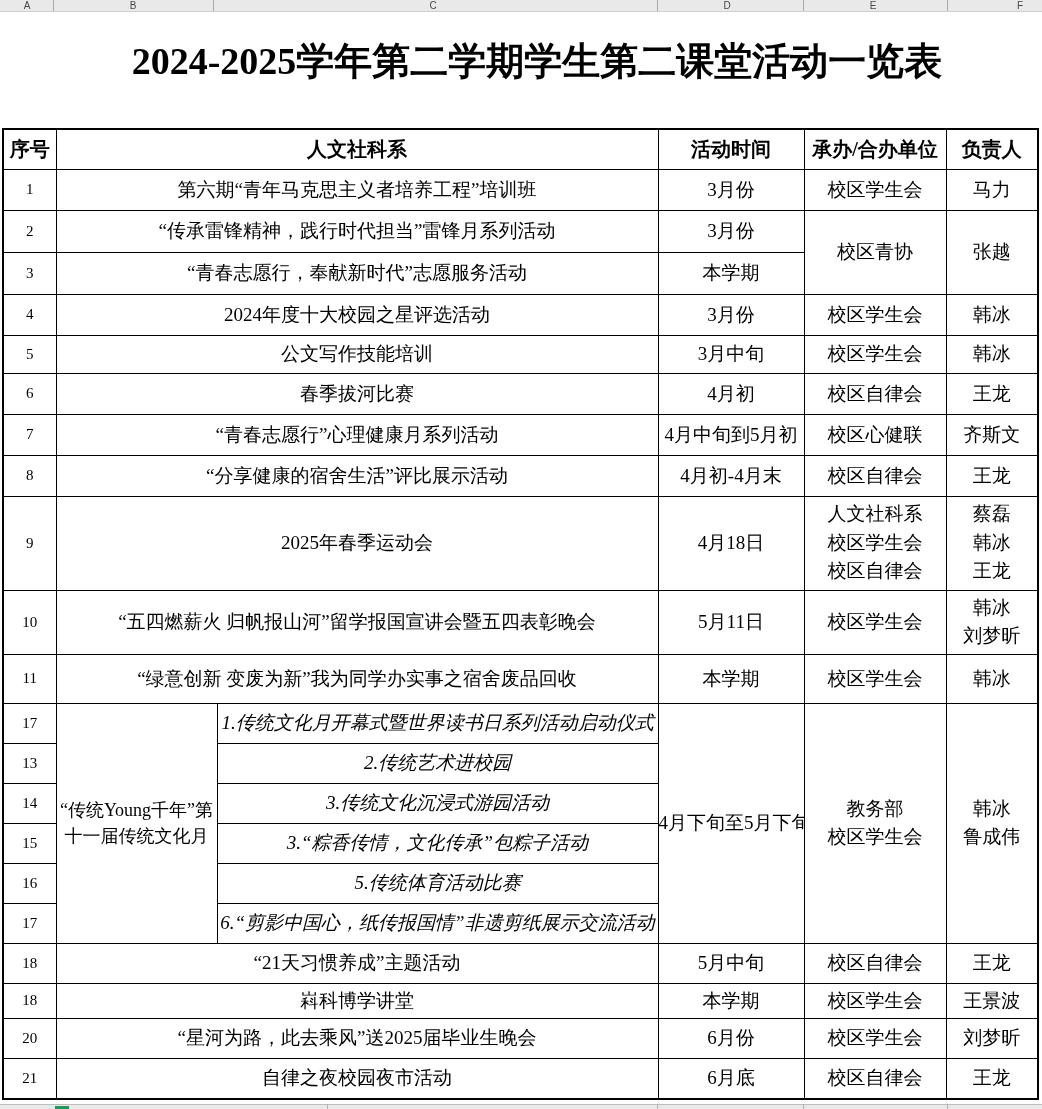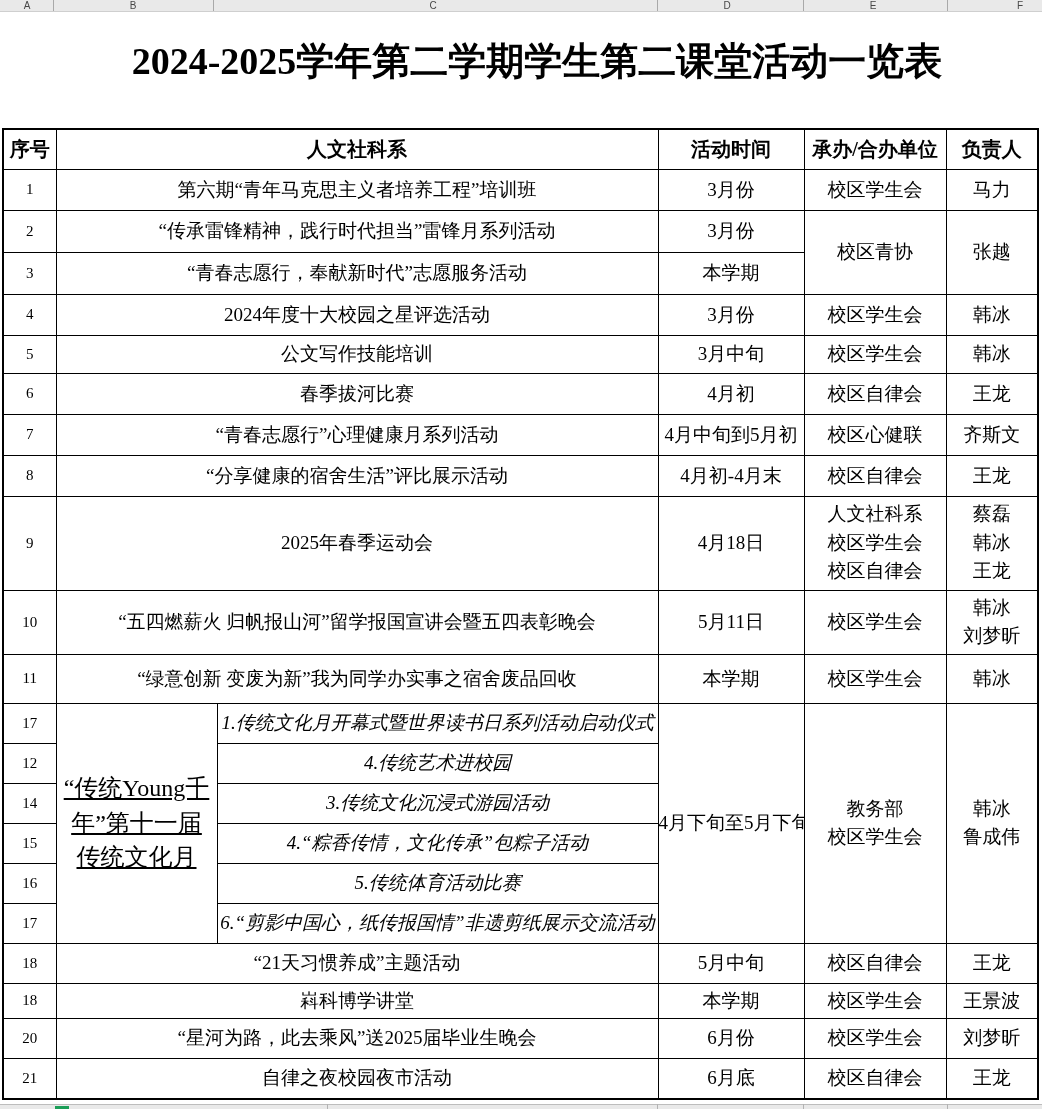--- a/index.html
+++ b/index.html
@@ -19,21 +19,21 @@
              border-collapse:collapse;border:2px solid #000;padding-left:25px;}
   .grid th,.grid td{border:1px solid #000;text-align:center;vertical-align:middle;
                     padding:0;overflow:hidden;}
   .grid th{font-size:20px;font-weight:bold;}
   td.no{font-size:15px;}
   td{font-size:19px;}
   td.name{padding:0 2px;}
   td.sub{white-space:nowrap;font-style:italic;}
   td.timeclip{white-space:nowrap;}
   td.multi{white-space:pre-line;line-height:1.5;}
-  td.group{font-size:24px;line-height:1.45;padding:0 3px;text-decoration:underline;}
+  td.group{font-size:18px;line-height:1.45;padding:0 3px;}
   
   .botstrip{position:absolute;left:0;top:1104px;width:1042px;height:5px;background:#e9e9e9;
             border-top:1px solid #bdbdbd;}
   .bottick{position:absolute;top:1104px;width:1px;height:5px;background:#b3b3b3;}
   .greendash{position:absolute;left:55px;top:1106px;width:14px;height:3px;background:#1a9e57;}
 </style>
 </head>
 <body>
 
 <div class="screen">
@@ -160,30 +160,30 @@
       <td class="no">17</td>
       <td rowspan="6" class="group">“传统Young千年”第十一届传统文化月</td>
       <td class="sub">1.传统文化月开幕式暨世界读书日系列活动启动仪式</td>
       <td rowspan="6" class="timeclip">4月下旬至5月下旬</td>
       <td rowspan="6" class="multi">教务部
 校区学生会</td>
       <td rowspan="6" class="multi">韩冰
 鲁成伟</td>
     </tr>
     <tr style="height:40px">
-      <td class="no">12</td>
-      <td class="sub">4.传统艺术进校园</td>
+      <td class="no">13</td>
+      <td class="sub">2.传统艺术进校园</td>
     </tr>
     <tr style="height:40px">
       <td class="no">14</td>
       <td class="sub">3.传统文化沉浸式游园活动</td>
     </tr>
     <tr style="height:40px">
       <td class="no">15</td>
-      <td class="sub">4.“粽香传情，文化传承”包粽子活动</td>
+      <td class="sub">3.“粽香传情，文化传承”包粽子活动</td>
     </tr>
     <tr style="height:40px">
       <td class="no">16</td>
       <td class="sub">5.传统体育活动比赛</td>
     </tr>
     <tr style="height:40px">
       <td class="no">17</td>
       <td class="sub">6.“剪影中国心，纸传报国情”非遗剪纸展示交流活动</td>
     </tr>
 

